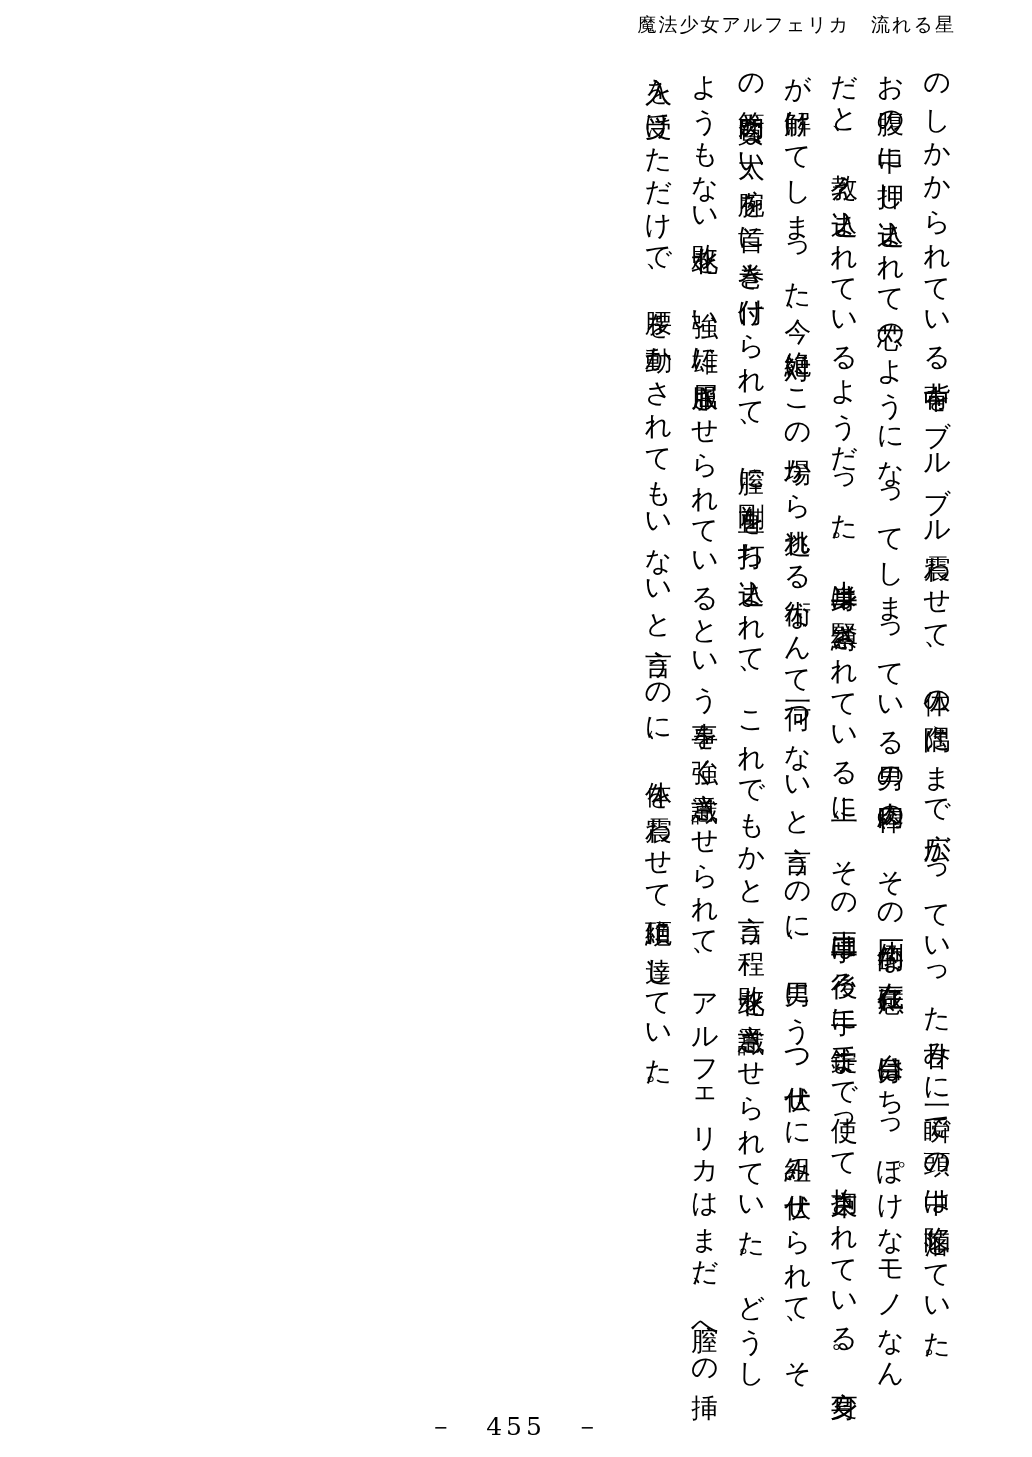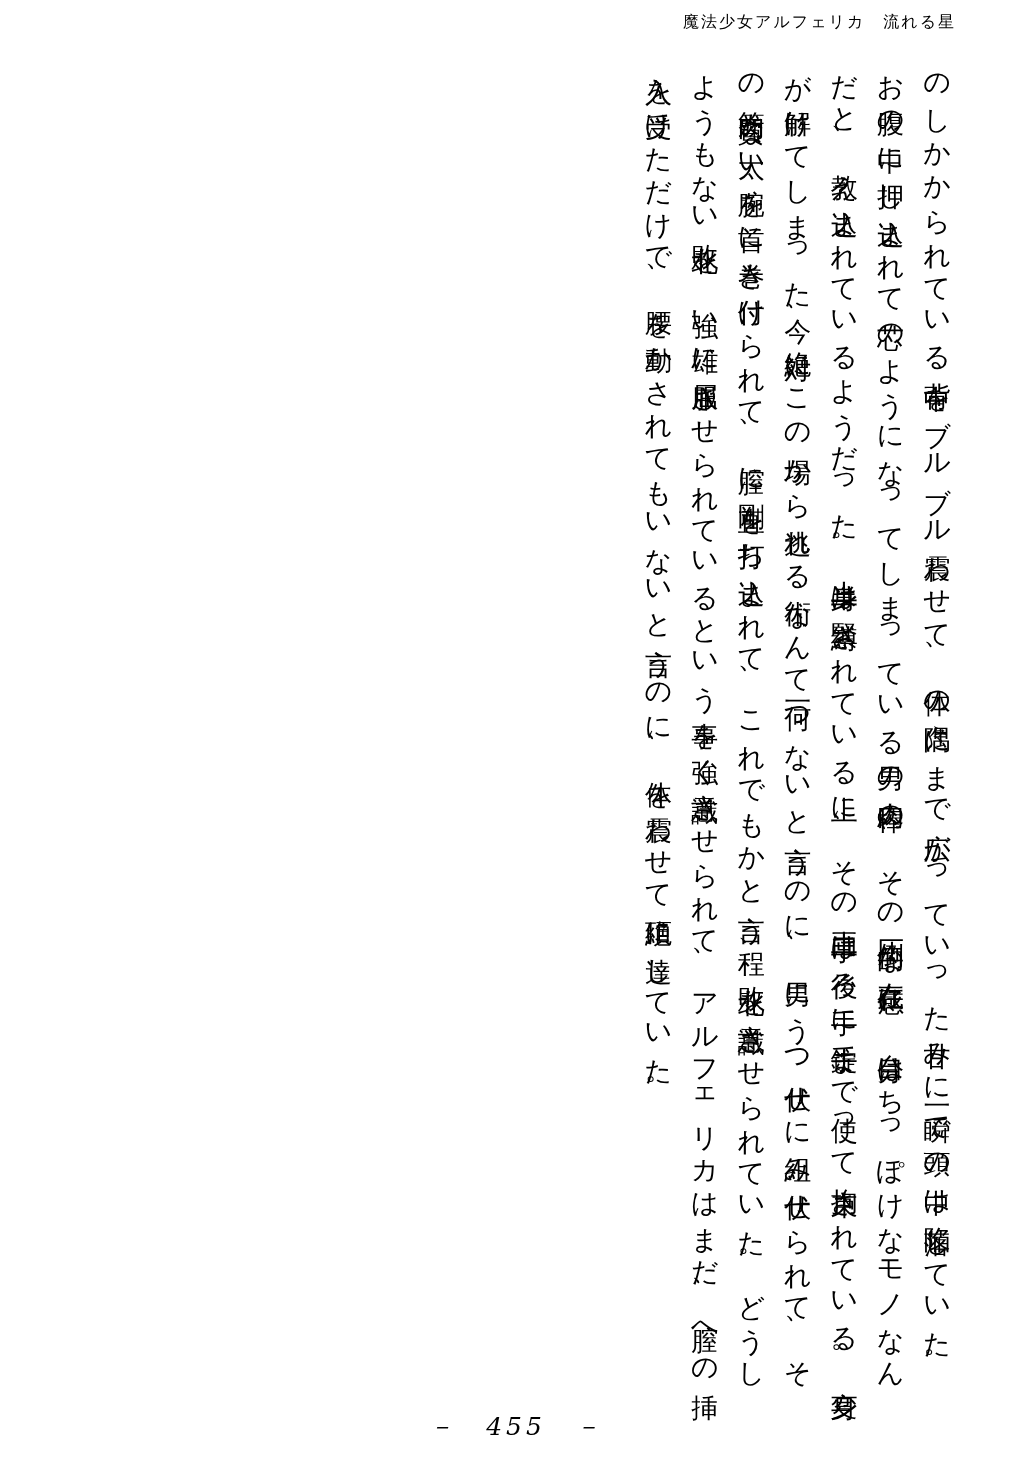--- a/index.html
+++ b/index.html
@@ -13,21 +13,21 @@
     height: 1457px;
     background: #ffffff;
     overflow: hidden;
     font-family: "DejaVu Serif", "Liberation Serif", serif;
     color: #000000;
   }
   .header {
     position: absolute;
     top: 12px;
     right: 76px;
-    font-size: 16px;
+    font-size: 19px;
     letter-spacing: 2px;
     white-space: nowrap;
     font-family: "DejaVu Serif", "Liberation Serif", serif;
     text-align: center;
   }
   .body-text {
     position: absolute;
     top: 56px;
     right: 72px;
     left: 84px;
@@ -47,21 +47,20 @@
   }
   .page-number {
     position: absolute;
     bottom: 14px;
     left: 0;
     width: 100%;
     text-align: center;
     font-size: 25px;
     letter-spacing: 4px;
     font-family: "DejaVu Serif", "Liberation Serif", serif;
-    font-style: italic;
   }
 </style>
 </head>
 <body>
 
 <div class="page">
 
   <div class="header">魔法少女アルフェリカ　流れる星</div>
 
   <div class="body-text">

